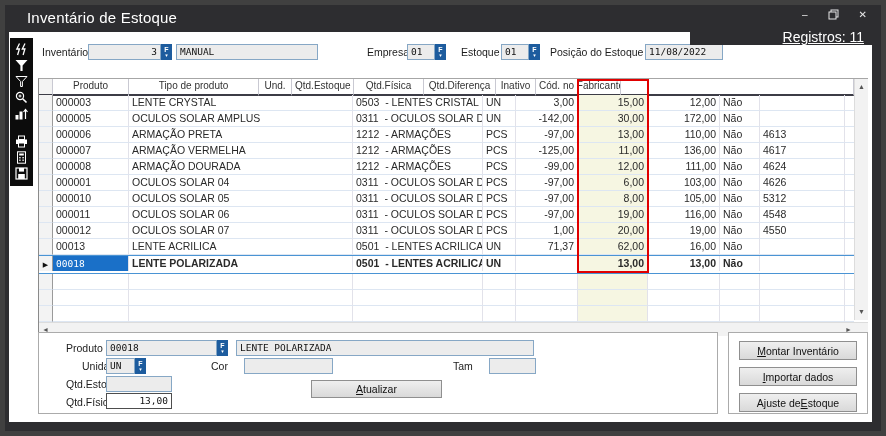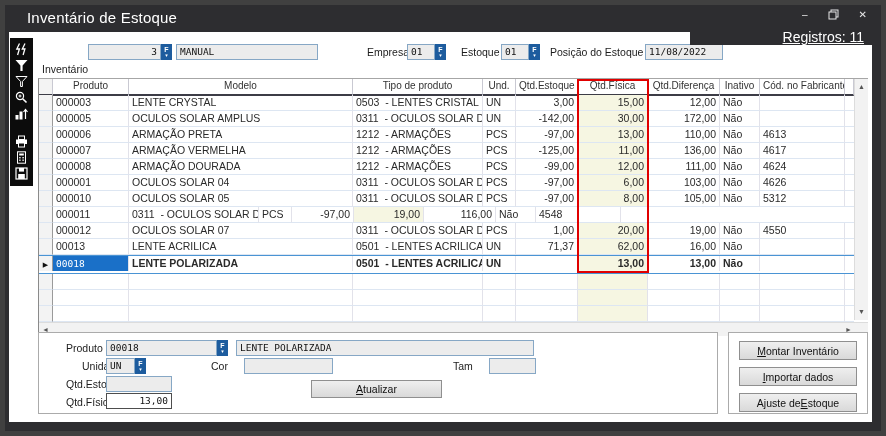--- a/index.html
+++ b/index.html
@@ -143,21 +143,21 @@
         </div>
         <div class="tbi">
           <svg width="13" height="13" viewBox="0 0 13 13">
             <rect x="1" y="1" width="11" height="11" fill="none" stroke="#fff" stroke-width="1.2"></rect>
             <rect x="4" y="1" width="5" height="3.6" fill="#fff"></rect>
             <rect x="3.2" y="7" width="6.6" height="5" fill="#fff"></rect>
           </svg>
         </div>
       </div>
 
-      <div class="lbl" style="left:33px;top:30px;">Inventário</div>
+      <div class="lbl" style="left:33px;top:13px;">Inventário</div>
       <div class="tbox r" style="left:79px;top:12px;width:73px;">3</div>
       <div class="f4btn" style="left:152px;top:12px;">
           <span class="f">F</span>
           <span class="a">▾</span>
         </div>
       <div class="tbox" style="left:167px;top:12px;width:142px;">MANUAL</div>
 
       <div class="lbl" style="left:358px;top:13px;">Empresa</div>
       <div class="tbox" style="left:398px;top:12px;width:28px;">01</div>
       <div class="f4btn" style="left:426px;top:12px;">
@@ -174,21 +174,20 @@
 
       <div class="lbl" style="left:541px;top:13px;">Posição do Estoque</div>
       <div class="tbox" style="left:636px;top:12px;width:78px;">11/08/2022</div>
 
       <div id="grid">
         <div id="gridmain">
           <div id="gridcols">
             <div class="grow ghead">
               <div class="cell g-gut"></div>
               <div class="cell g-produto">Produto</div>
-              <div class="cell g-modelo">Modelo</div>
               <div class="cell g-tipo">Tipo de produto</div>
               <div class="cell g-und">Und.</div>
               <div class="cell g-qe">Qtd.Estoque</div>
               <div class="cell g-qf">Qtd.Física</div>
               <div class="cell g-qd">Qtd.Diferença</div>
               <div class="cell g-ina">Inativo</div>
               <div class="cell g-cod">Cód. no Fabricante</div>
               <div class="cell g-extra"></div>
             </div>
             <div id="gridbody">
@@ -279,20 +278,21 @@
                   <div class="cell g-qe num">-97,00</div>
                   <div class="cell g-qf num">8,00</div>
                   <div class="cell g-qd num">105,00</div>
                   <div class="cell g-ina">Não</div>
                   <div class="cell g-cod">5312</div>
                   <div class="cell g-extra"></div>
                 </div>
                 <div class="grow body">
                   <div class="cell g-gut"></div>
                   <div class="cell g-produto">000011</div>
+                  <div class="cell g-modelo">OCULOS SOLAR 06</div>
                   <div class="cell g-tipo">0311  - OCULOS SOLAR DIVER</div>
                   <div class="cell g-und">PCS</div>
                   <div class="cell g-qe num">-97,00</div>
                   <div class="cell g-qf num">19,00</div>
                   <div class="cell g-qd num">116,00</div>
                   <div class="cell g-ina">Não</div>
                   <div class="cell g-cod">4548</div>
                   <div class="cell g-extra"></div>
                 </div>
                 <div class="grow body">

